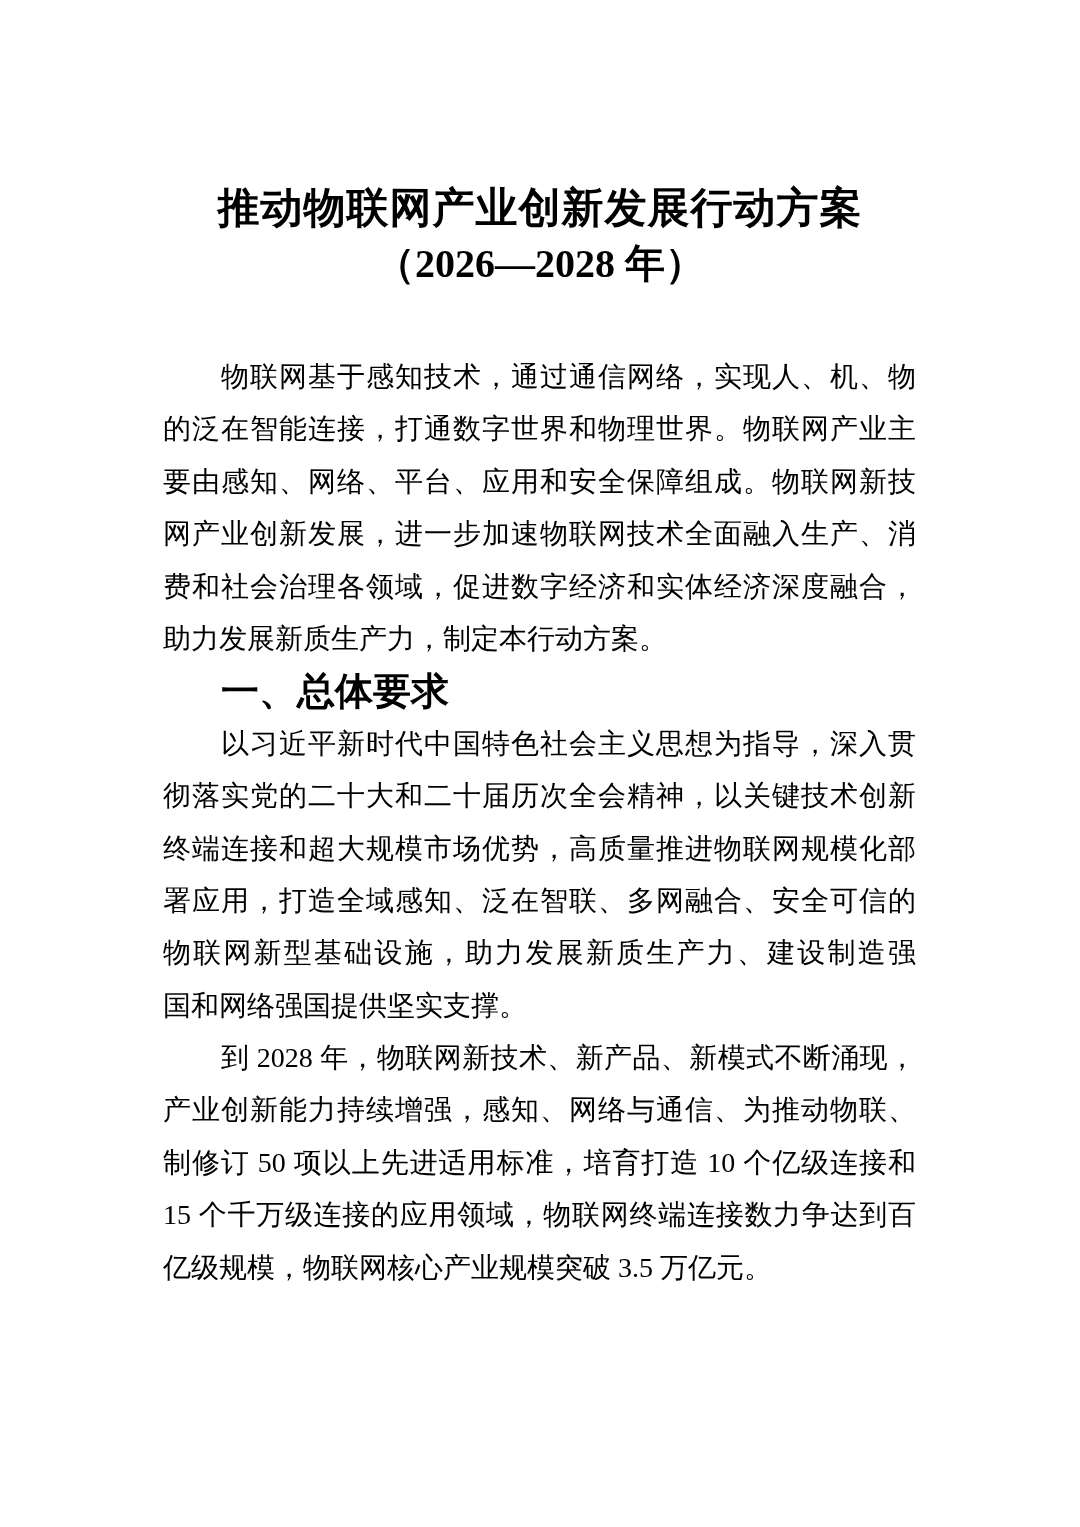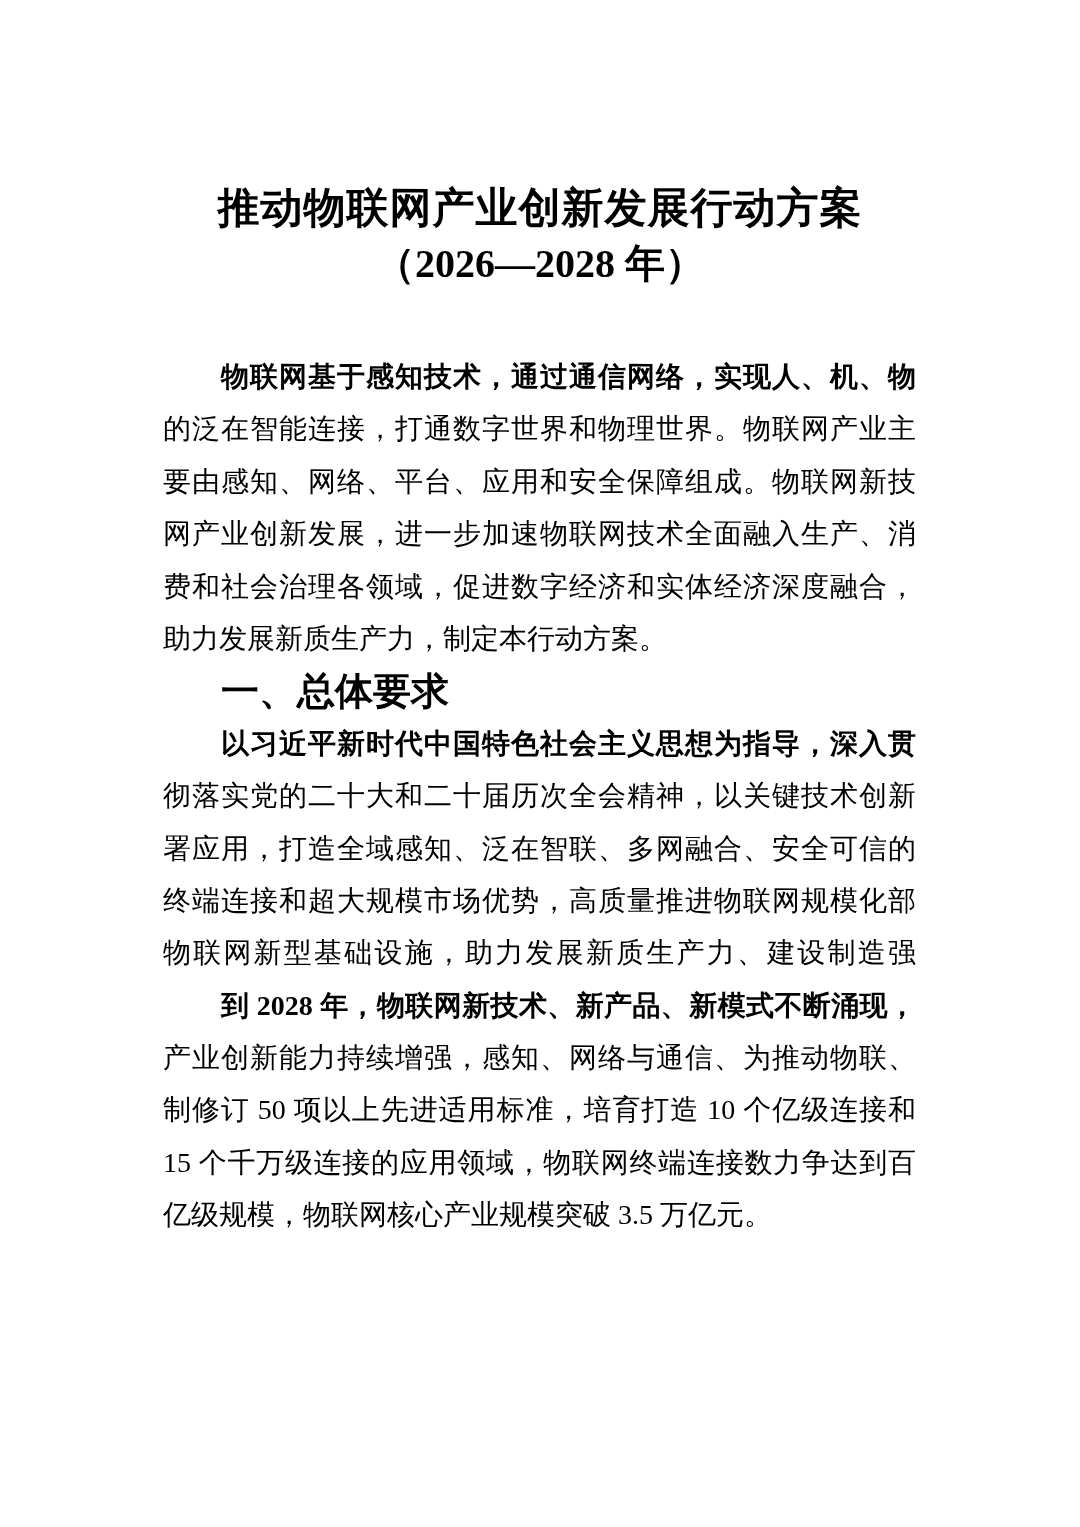--- a/index.html
+++ b/index.html
@@ -59,21 +59,20 @@
     text-justify: inter-character;
     overflow: hidden;
     white-space: normal;
   }
   .text-line.no-justify {
     text-align: right;
     text-align-last: left;
   }
   .text-line.indent {
     padding-left: 58px;
-    font-weight: bold;
   }
   .section-heading {
     height: 52.4px;
     line-height: 52.4px;
     padding-left: 58px;
     font-size: 38px;
     font-weight: bold;
     font-family: "Liberation Sans", "DejaVu Sans", sans-serif;
     text-align: left;
     overflow: hidden;
@@ -88,22 +87,23 @@
   <main class="doc-body">
       <div class="text-line indent">物联网基于感知技术，通过通信网络，实现人、机、物</div>
       <div class="text-line">的泛在智能连接，打通数字世界和物理世界。物联网产业主</div>
       <div class="text-line">要由感知、网络、平台、应用和安全保障组成。物联网新技术</div>
       <div class="text-line">网产业创新发展，进一步加速物联网技术全面融入生产、消</div>
       <div class="text-line">费和社会治理各领域，促进数字经济和实体经济深度融合，</div>
       <div class="text-line no-justify">助力发展新质生产力，制定本行动方案。</div>
       <div class="section-heading">一、总体要求</div>
       <div class="text-line indent">以习近平新时代中国特色社会主义思想为指导，深入贯</div>
       <div class="text-line">彻落实党的二十大和二十届历次全会精神，以关键技术创新</div>
+      <div class="text-line">终端连接和超大规模市场优势，高质量推进物联网规模化部</div>
       <div class="text-line">署应用，打造全域感知、泛在智联、多网融合、安全可信的</div>
-      <div class="text-line">终端连接和超大规模市场优势，高质量推进物联网规模化部</div>
       <div class="text-line">物联网新型基础设施，助力发展新质生产力、建设制造强</div>
+      <div class="text-line no-justify">国和网络强国提供坚实支撑。</div>
       <div class="text-line indent">到 2028 年，物联网新技术、新产品、新模式不断涌现，</div>
       <div class="text-line">产业创新能力持续增强，感知、网络与通信、为推动物联、安</div>
       <div class="text-line">制修订 50 项以上先进适用标准，培育打造 10 个亿级连接和</div>
       <div class="text-line">15 个千万级连接的应用领域，物联网终端连接数力争达到百</div>
       <div class="text-line no-justify">亿级规模，物联网核心产业规模突破 3.5 万亿元。</div>
     </main>
 </div>
 
 </body></html>

